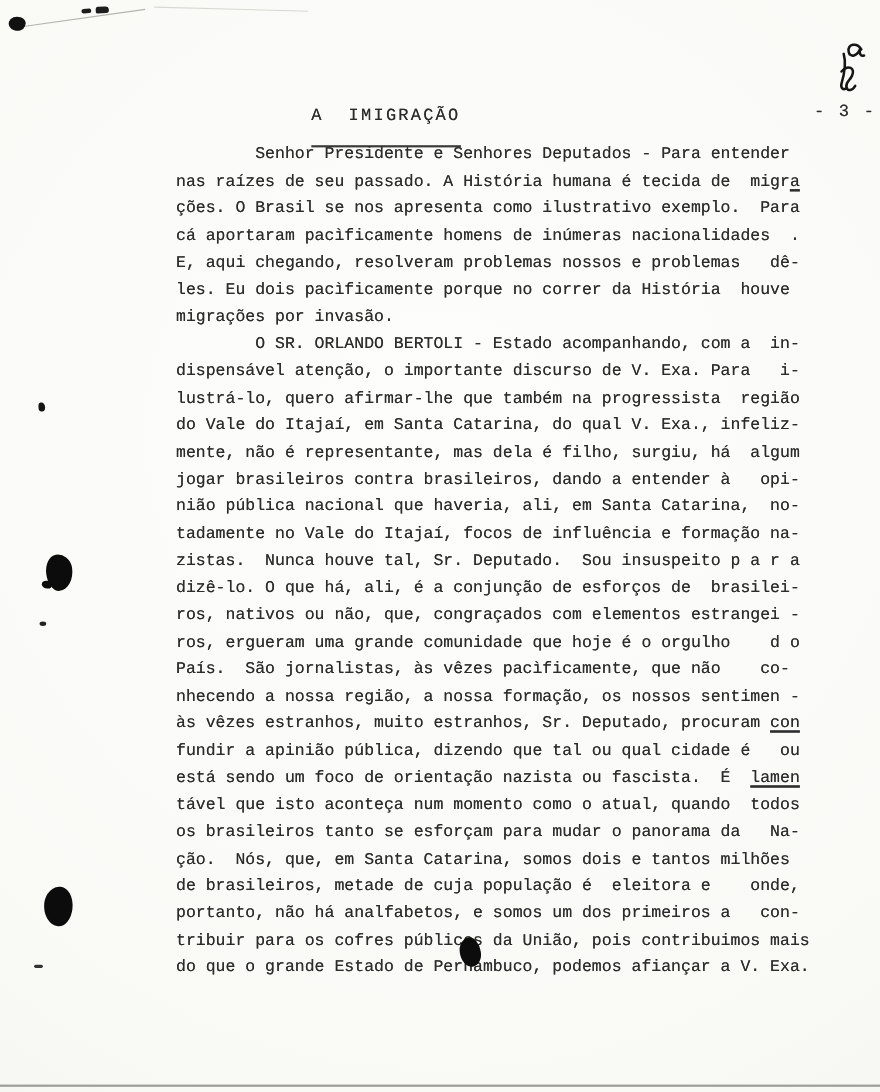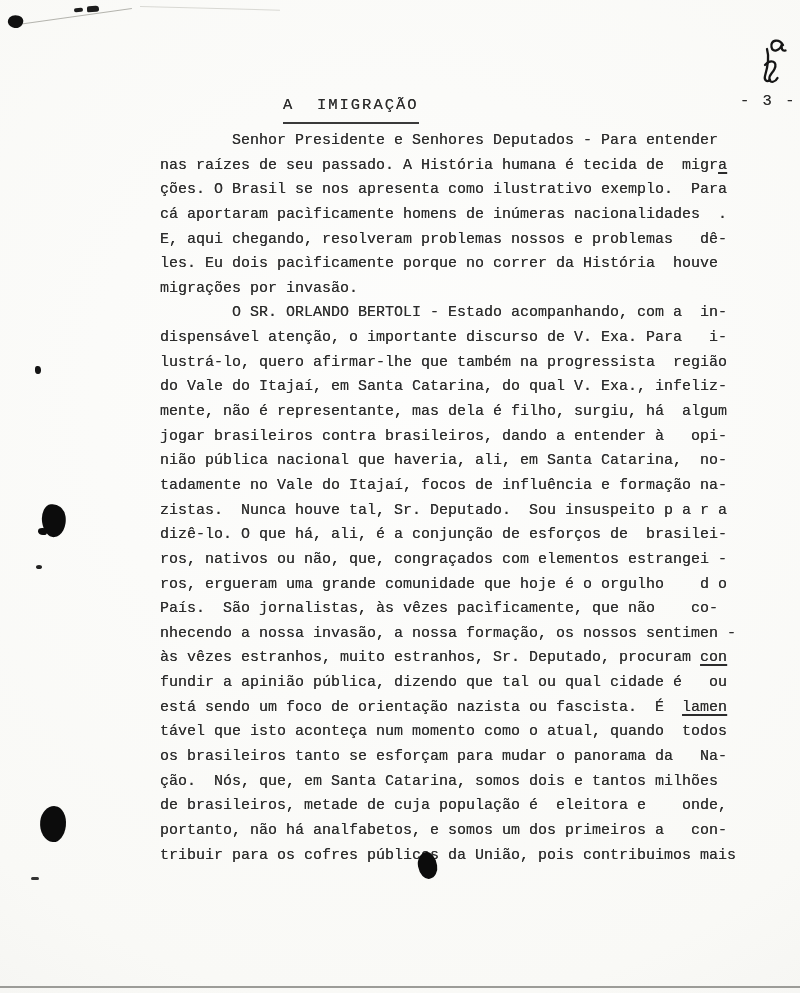--- a/index.html
+++ b/index.html
@@ -11,21 +11,21 @@
     font-family:"Liberation Mono", "DejaVu Sans Mono", monospace;
   }
   .page {
     position:absolute; inset:0;
     background: radial-gradient(circle at 50% 40%, #fdfdfc 0%, #f9f9f6 85%, #f6f6f3 100%);
   }
   .doc-title {
     position:absolute; left:283px; top:96px;
     font-size:15.5px; letter-spacing:2px;
     color:#2b2b2b; white-space:pre;
-    border-bottom:2px solid #3a3a3a; padding-bottom:8px;
+    border-bottom:2px solid #3a3a3a; padding-bottom:18px;
     text-shadow:0 0 .5px rgba(40,40,40,.75);
   }
   .page-number {
     position:absolute; left:740px; top:92px;
     font-size:15.5px; letter-spacing:2px;
     color:#2b2b2b; white-space:pre;
     text-shadow:0 0 .5px rgba(40,40,40,.7);
   }
   .doc-lines {
     position:absolute; left:160px; top:132px;
@@ -93,30 +93,31 @@
       <div class="line">do Vale do Itajaí, em Santa Catarina, do qual V. Exa., infeliz-</div>
       <div class="line">mente, não é representante, mas dela é filho, surgiu, há  algum</div>
       <div class="line">jogar brasileiros contra brasileiros, dando a entender à   opi-</div>
       <div class="line">nião pública nacional que haveria, ali, em Santa Catarina,  no-</div>
       <div class="line">tadamente no Vale do Itajaí, focos de influência e formação na-</div>
       <div class="line">zistas.  Nunca houve tal, Sr. Deputado.  Sou insuspeito p a r a</div>
       <div class="line">dizê-lo. O que há, ali, é a conjunção de esforços de  brasilei-</div>
       <div class="line">ros, nativos ou não, que, congraçados com elementos estrangei -</div>
       <div class="line">ros, ergueram uma grande comunidade que hoje é o orgulho    d o</div>
       <div class="line">País.  São jornalistas, às vêzes pacìficamente, que não    co-</div>
-      <div class="line">nhecendo a nossa invasão, a nossa formação, os nossos sentimen -</div>
+      <div class="line">nhecendo a nossa região, a nossa formação, os nossos sentimen -</div>
       <div class="line"><span>às vêzes estranhos, muito estranhos, Sr. Deputado, procuram </span><span class="hyph-underline">con</span></div>
       <div class="line">fundir a apinião pública, dizendo que tal ou qual cidade é   ou</div>
       <div class="line"><span>está sendo um foco de orientação nazista ou fascista.  É  </span><span class="hyph-underline">lamen</span></div>
       <div class="line">tável que isto aconteça num momento como o atual, quando  todos</div>
       <div class="line">os brasileiros tanto se esforçam para mudar o panorama da   Na-</div>
       <div class="line">ção.  Nós, que, em Santa Catarina, somos dois e tantos milhões</div>
       <div class="line">de brasileiros, metade de cuja população é  eleitora e    onde,</div>
       <div class="line">portanto, não há analfabetos, e somos um dos primeiros a   con-</div>
       <div class="line">tribuir para os cofres públicos da União, pois contribuimos mais</div>
+      <div class="line">do que o grande Estado de Pernambuco, podemos afiançar a V. Exa.</div>
     </div>
 
   <div class="blot" id="dot-margin-1"></div>
   <div class="blot" id="blot-left-1"></div>
   <div class="blot" id="blot-left-1-tail"></div>
   <div class="blot" id="dot-margin-2"></div>
   <div class="blot" id="blot-left-2"></div>
   <div class="blot" id="dash-margin"></div>
   <div class="blot" id="blot-on-text"></div>
 

